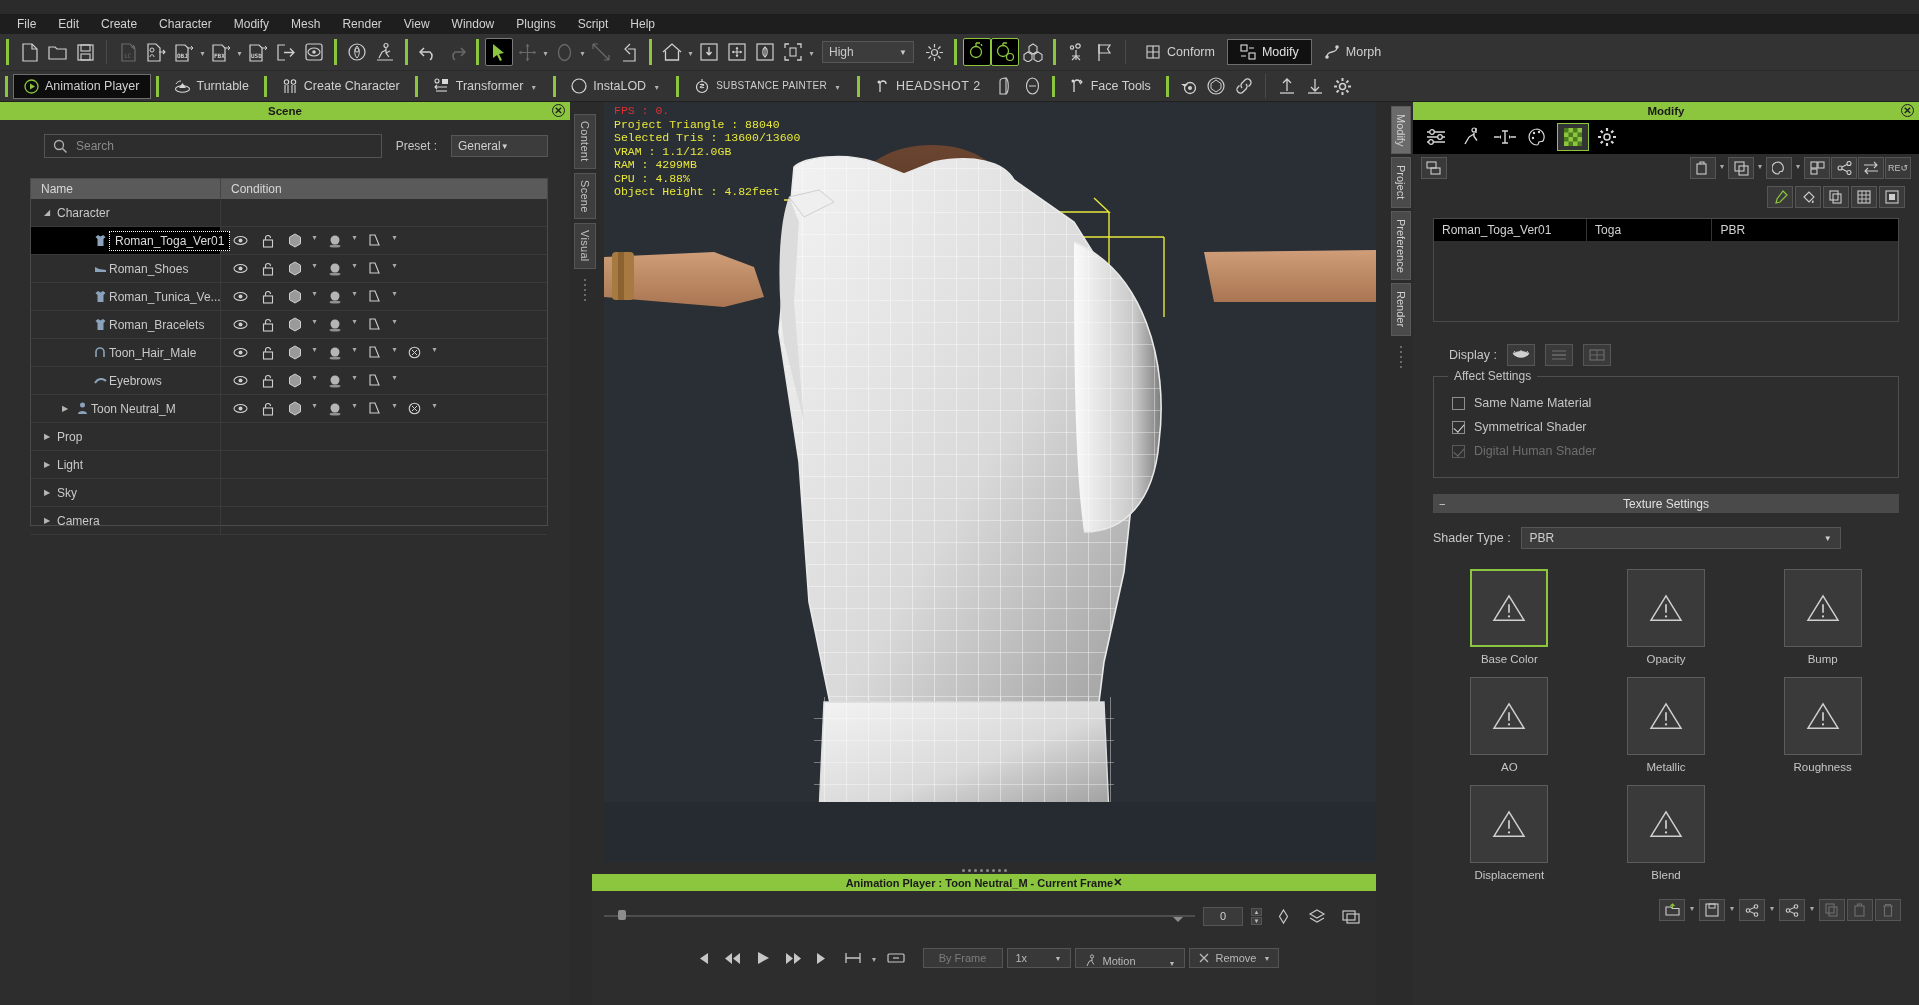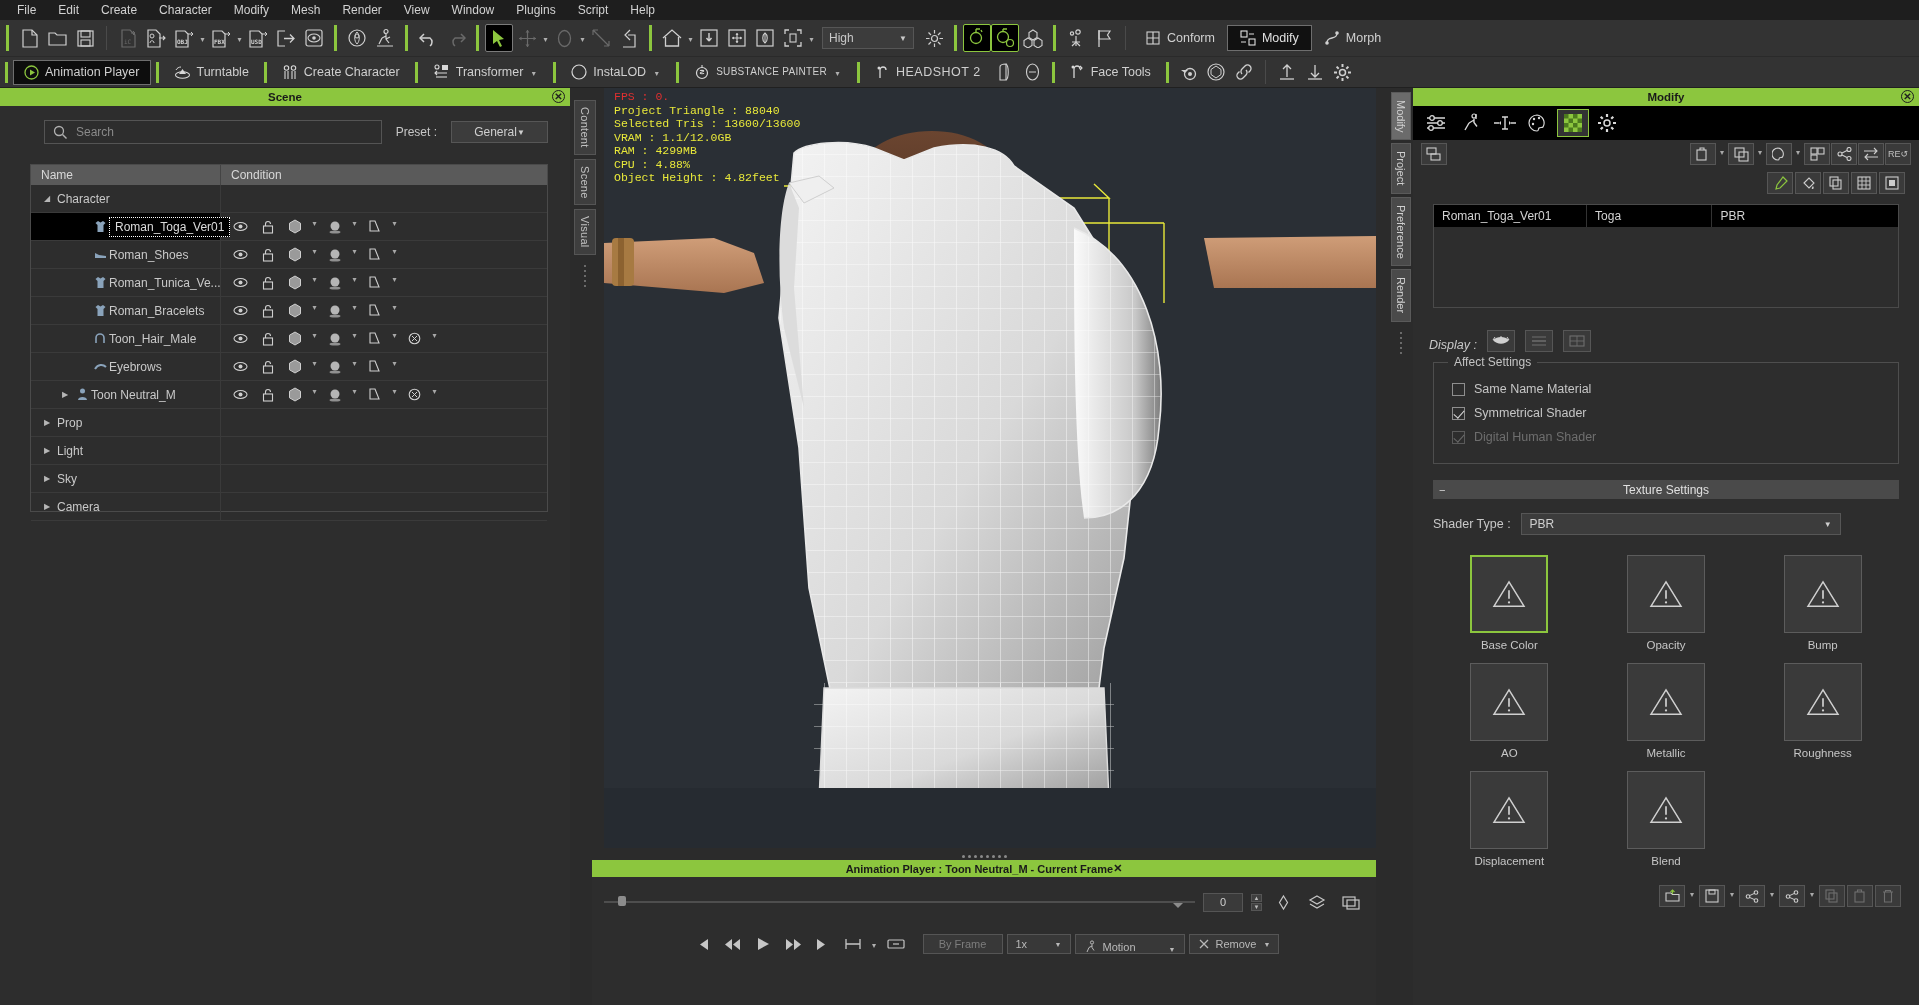--- a/index.html
+++ b/index.html
@@ -8,21 +8,21 @@
     background:#2b2b2b;
     font-family:"Liberation Sans", sans-serif;
     color:#c8c8c8;
     -webkit-font-smoothing:antialiased;
   }
   .app { position:relative; width:1919px; height:1005px; background:#2b2b2b; }
 
   
   .menubar {
     height:20px; background:#1e1e1e; display:flex; align-items:center;
-    padding-left:6px; gap:0px;
+    padding-left:6px; gap:0px;margin-top:14px;
   }
   .menubar .mi {
     font-size:12px; color:#d2d2d2; padding:2px 11px; cursor:default; line-height:16px;
   }
 
   
   .toolbar1 {
     height:37px; background:#333333; display:flex; align-items:center;
     border-bottom:1px solid #2a2a2a; padding-left:0px;
   }
@@ -80,21 +80,21 @@
     display:flex; align-items:center; padding:0 8px; gap:9px;
   }
   .searchbox input {
     background:transparent; border:none; outline:none; color:#cfcfcf; font-size:12px;
     font-family:"Liberation Sans", sans-serif; width:100%;
   }
   .searchbox input::placeholder { color:#8a8a8a; }
   .presetlbl { font-size:12px; color:#c6c6c6; white-space:nowrap; }
   .presetsel {
     width:97px; height:22px; background:#3c3c3c; border:1px solid #565656;
-    display:flex; align-items:center; justify-content:center; padding:0 6px;
+    display:flex; align-items:center; justify-content:flex-start; padding:0 6px;
     font-size:12px; color:#cfcfcf;
   }
   .treewrap { margin:20px 22px 0 30px; border:1px solid #4a4a4a; background:#2d2d2d; height:348px; }
   .treehdr { display:flex; height:20px; background:#5a5a5a; align-items:center; }
   .treehdr .c1 { width:190px; font-size:12px; color:#d8d8d8; padding-left:10px; border-right:1px solid #444; height:20px; line-height:20px;}
   .treehdr .c2 { flex:1; font-size:12px; color:#d8d8d8; padding-left:10px; }
   .trow {
     display:flex; height:28px; align-items:center; border-bottom:1px solid #3a3a3a;
   }
   .trow .namecell {
@@ -187,21 +187,21 @@
   .mtcaret { width:10px; display:flex; align-items:flex-end; justify-content:center; color:#a8a8a8; font-size:8px; padding-bottom:4px;}
   .modrow3 { height:30px; display:flex; align-items:center; justify-content:flex-end; padding-right:14px; gap:2px; }
 
   .mattable { margin:6px 20px 0 20px; border:1px solid #4a4a4a; }
   .mathdr { display:flex; height:22px; background:#5a5a5a; }
   .mathdr div { font-size:12px; color:#dadada; display:flex; align-items:center; justify-content:center; border-right:1px solid #4a4a4a; }
   .matrow { display:flex; height:22px; background:#000; }
   .matrow div { font-size:12px; color:#d3d3d3; display:flex; align-items:center; padding-left:8px; border-right:1px solid #333; }
   .matbody { height:80px; background:#2d2d2d; }
 
-  .displayrow { display:flex; align-items:flex-end; gap:10px; margin:22px 0 0 16px;font-style:italic; }
+  .displayrow { display:flex; align-items:center; gap:10px; margin:22px 0 0 36px; }
   .dlabel { font-size:12.5px; color:#c8c8c8; }
   .dbtn { width:28px; height:22px; border:1px solid #565656; background:#3a3a3a;
           display:flex; align-items:center; justify-content:center; color:#d0d0d0; }
   .dbtn.dim { color:#6e6e6e; }
 
   .group { margin:10px 20px 0 20px; border:1px solid #4e4e4e; padding:14px 0 14px 0; position:relative; }
   .grouptitle { position:absolute; top:-8px; left:14px; background:#2d2d2d; padding:0 6px; font-size:12px; color:#c4c4c4; }
   .chkrow { display:flex; align-items:center; gap:9px; padding:5px 0 5px 18px; }
   .chk { width:13px; height:13px; border:1px solid #8e8e8e; background:#2d2d2d; position:relative; }
   .chk.checked::after {

